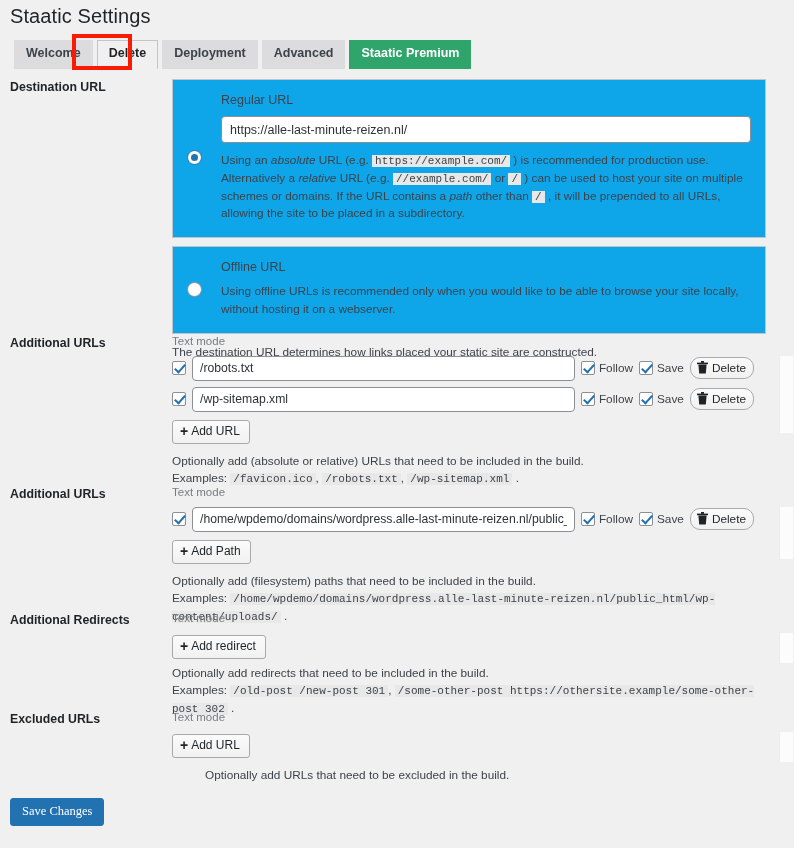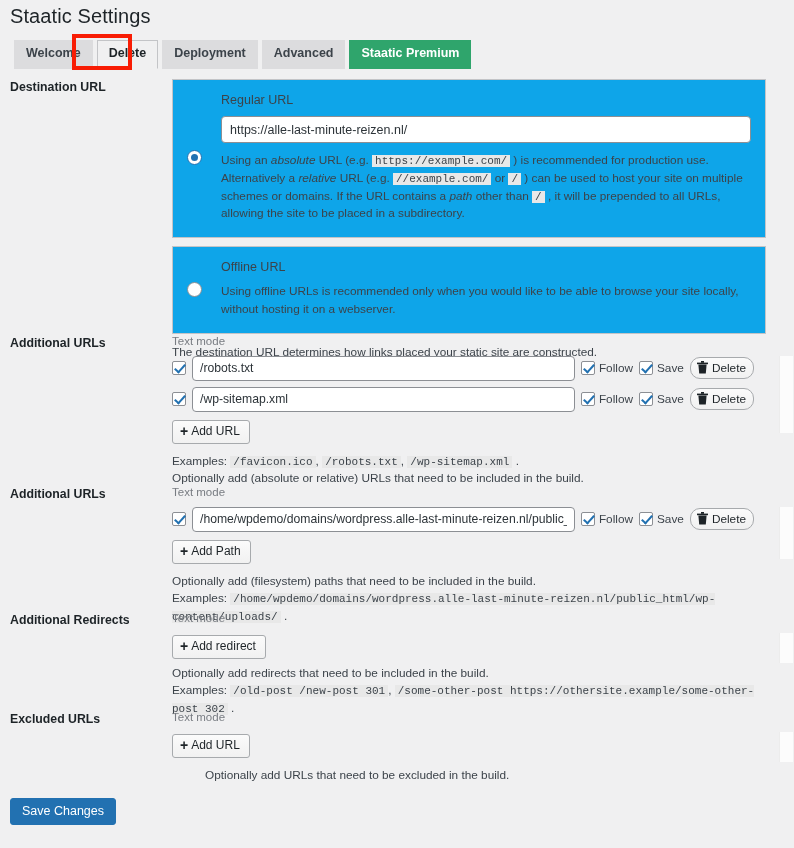--- a/index.html
+++ b/index.html
@@ -237,21 +237,21 @@
     position: absolute;
     left: 10px; top: 798px;
     background: #2271b1;
     border: 1px solid #2271b1;
     border-radius: 3px;
     color: #fff;
     font-size: 12.5px;
     font-weight: 400;
     padding: 5px 11px 6px 11px;
     cursor: pointer;
-    font-family: Liberation Sans, sans-serif;
+    font-family: Liberation Serif, serif;
   }
 </style>
 </head>
 <body>
 
 <div class="page">
 
   <div class="page-title">Staatic Settings</div>
 
   <div class="tabs">
@@ -343,25 +343,25 @@
           </button>
         </div>
 
         <button class="btn-add">
           <span class="plus">+</span>
           <span>Add URL</span>
         </button>
       </div>
 
       <div class="help-text" style="margin-top:9px;">
+        <div>Optionally add (absolute or relative) URLs that need to be included in the build.</div>
         <div>
           <span>Examples:</span>
           <code>/favicon.ico</code><span>, </span><code>/robots.txt</code><span>, </span><code>/wp-sitemap.xml</code><span> .</span>
         </div>
-        <div>Optionally add (absolute or relative) URLs that need to be included in the build.</div>
       </div>
     </div>
   </div>
 
   <div class="row" style="top:486px;">
     <div class="row-label">Additional URLs</div>
     <div class="row-body">
       <div class="textmode-label">Text mode</div>
       <div class="field-area" style="width:582px;">
         <div class="scroll-strip" style="height:52px;"></div>

